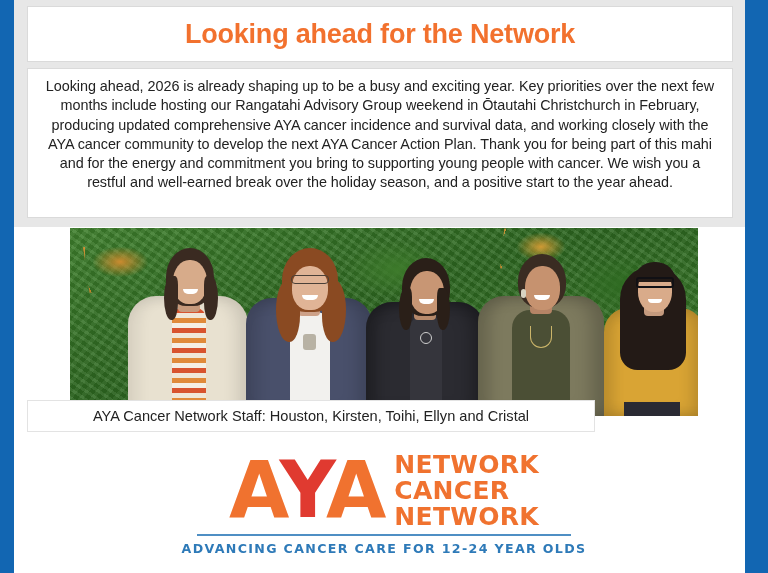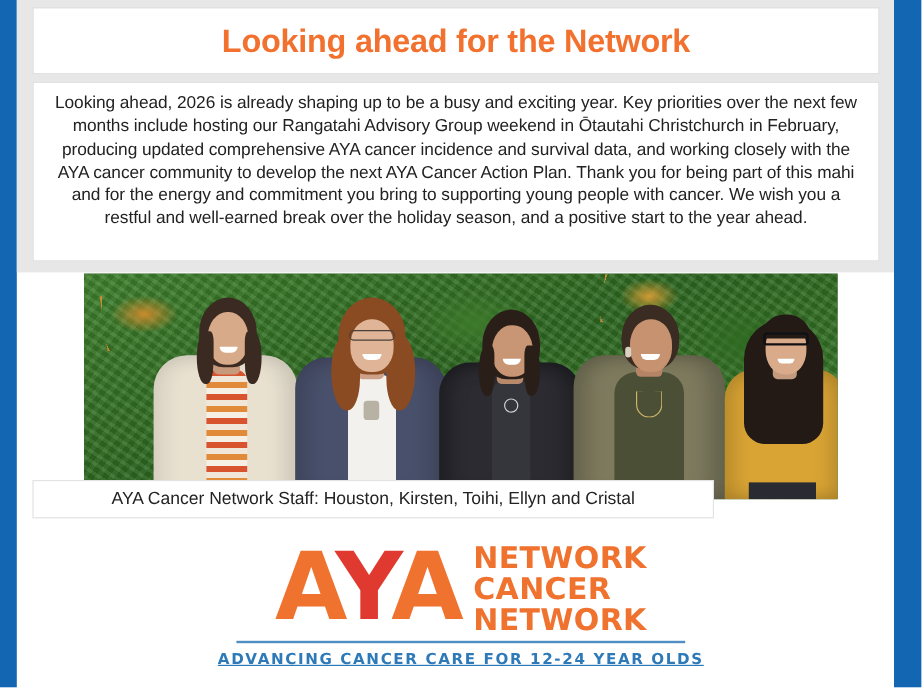--- a/index.html
+++ b/index.html
@@ -109,21 +109,20 @@
     letter-spacing: 0.3px;
     font-family: "DejaVu Sans", sans-serif;
   }
   .logo-rule {
     width: 374px; height: 2px; background: #4f8fc4; margin-top: 5px;
   }
   .logo-tag {
     color: #2E7AB8; font-size: 12.6px; font-weight: bold;
     letter-spacing: 1.35px; margin-top: 5px;
     font-family: "DejaVu Sans", sans-serif;
-    text-decoration: underline;
   }
 </style>
 </head>
 <body>
 
 <div class="page">
 
   <div class="rail rail-left"></div>
   <div class="rail rail-right"></div>
 

